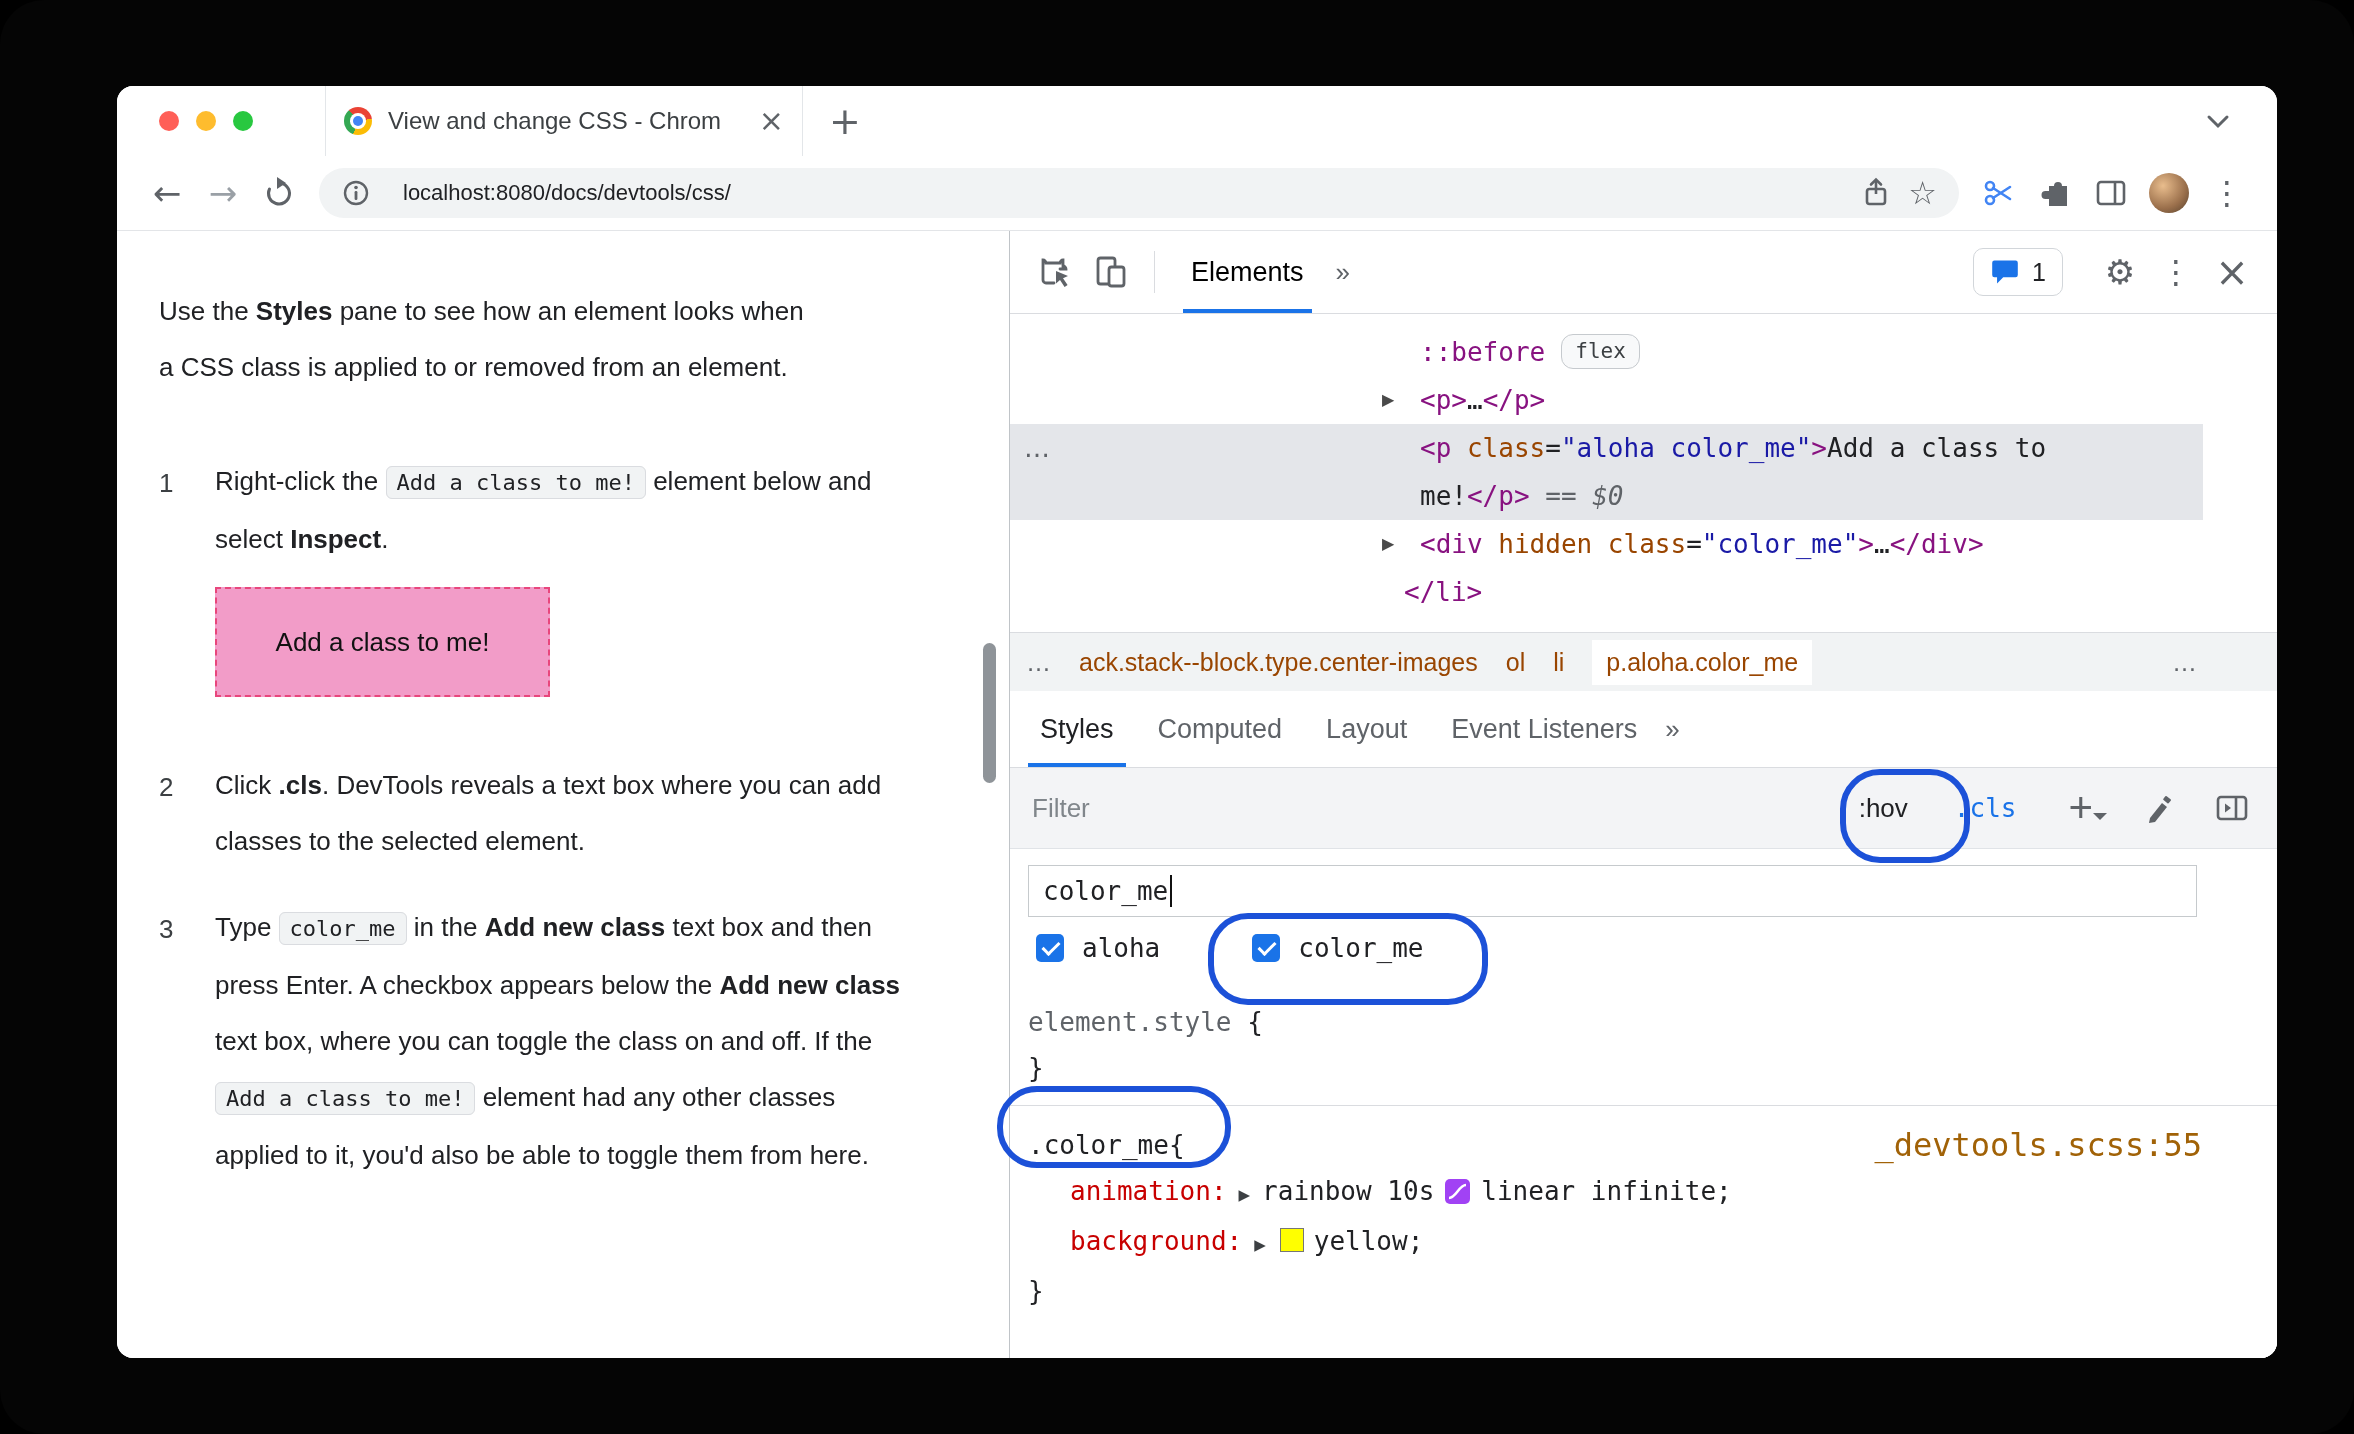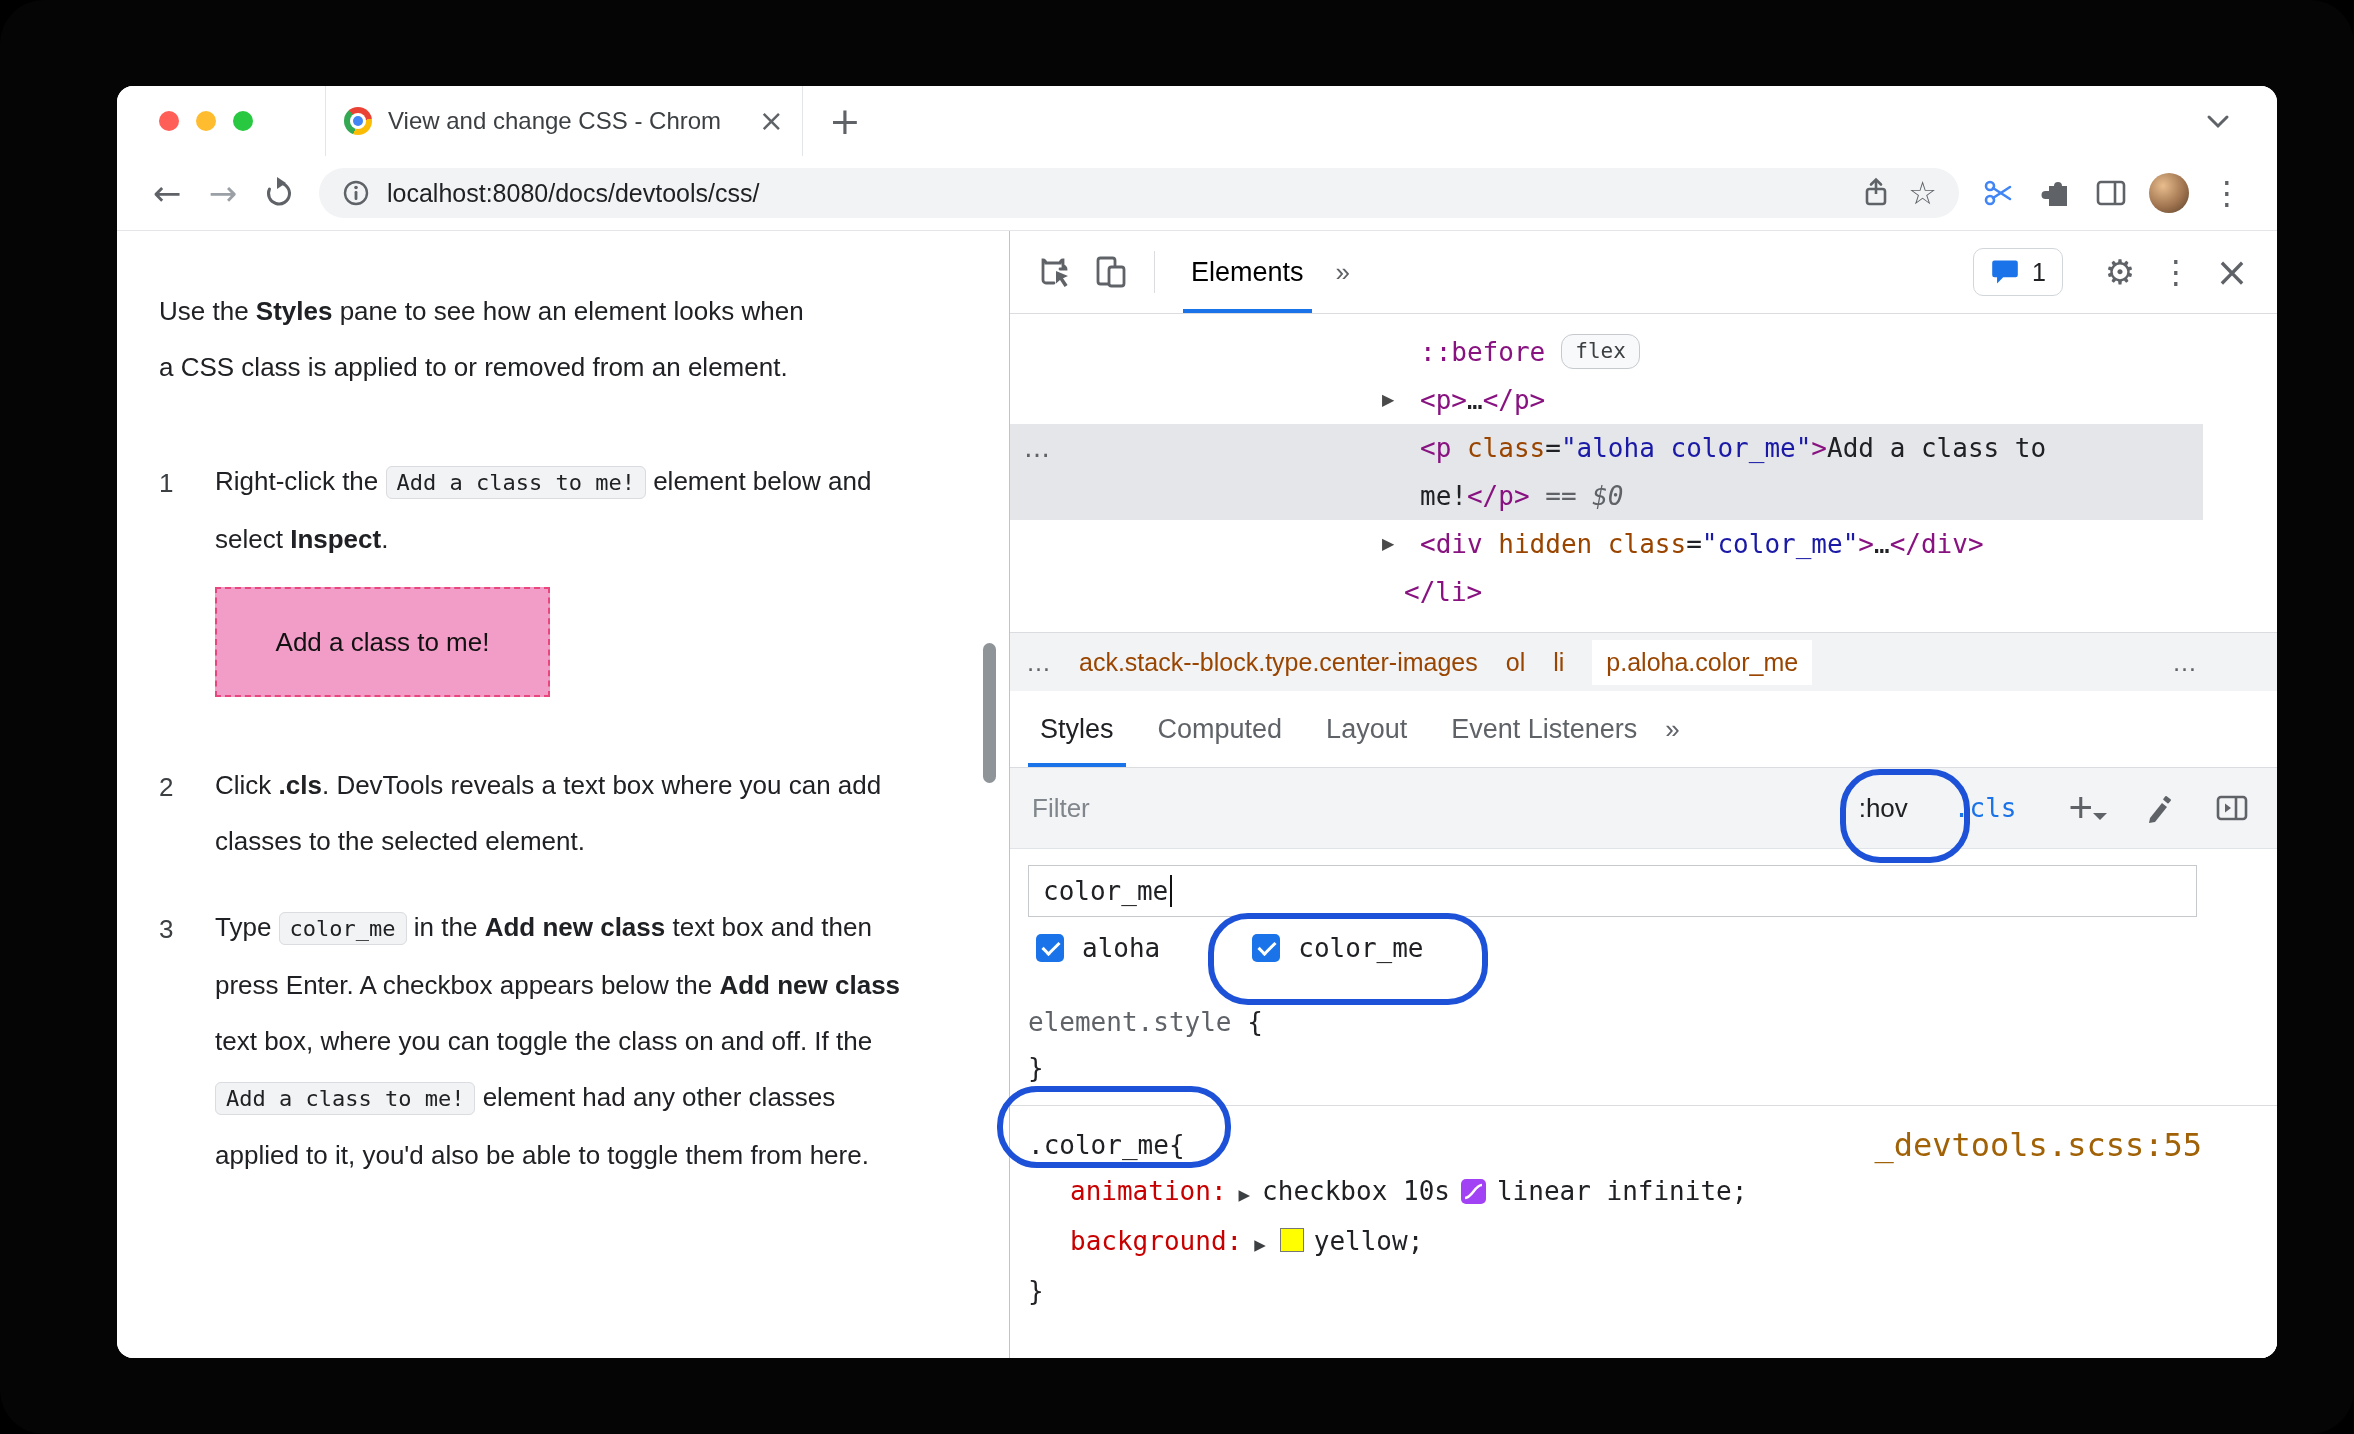--- a/index.html
+++ b/index.html
@@ -23,21 +23,21 @@
   .icon-sym{font-family:"DejaVu Sans",sans-serif;color:#5f6368;line-height:1;}
   .tab-close{font-size:30px;}
   .newtab{margin-left:26px;font-size:38px;color:#5f6368;}
   .win-chevron{position:absolute;right:44px;top:24px;}
 
   
   .navbar{flex:0 0 74px;display:flex;align-items:center;padding:0 24px;gap:4px;border-bottom:1px solid #e3e5e8;background:#fff;}
   .nav-btn{width:52px;height:52px;display:flex;align-items:center;justify-content:center;font-size:34px;}
   .urlbar{flex:1;height:50px;background:#f1f3f4;border-radius:25px;display:flex;align-items:center;
           padding:0 22px;margin:0 10px;gap:16px;}
-  .url-text{font-size:25px;color:#202124;flex:1;}
+  .url-text{font-size:22px;color:#202124;flex:1;margin-left:16px;}
   .avatar{width:40px;height:40px;border-radius:50%;margin:0 8px;
     background:radial-gradient(circle at 35% 32%,#e9bd8d,#9a6f4b 60%,#5c4530 95%);}
 
   
   .content{flex:1;display:flex;position:relative;overflow:hidden;background:#fff;}
   .docpane{width:892px;flex:0 0 892px;box-sizing:border-box;padding:52px 0 0 42px;color:#202124;position:relative;}
   .doc-text{font-size:26px;line-height:56px;}
   .intro{width:650px;margin:0 0 58px 0;}
   b{font-weight:bold;}
   .codechip{font-family:"DejaVu Sans Mono",monospace;font-size:22px;background:#f1f3f4;border:1px solid #dadce0;
@@ -337,21 +337,21 @@
           <div><span class="plain">}</span></div>
         </div>
 
         <div class="dt-rulepad rule">
           <div class="rule-head">
             <span class="plain">.color_me</span>
               <span class="plain"> {</span>
             <span class="rule-src">_devtools.scss:55</span>
           </div>
           <div class="prop">
-            <span class="prop-name">animation:</span><span class="exp-arrow">▶</span><span class="plain">checkbox 10s</span><svg class="bezier" width="27" height="27" viewBox="0 0 27 27" style="display:inline-block;">
+            <span class="prop-name">animation:</span><span class="exp-arrow">▶</span><span class="plain">rainbow 10s</span><svg class="bezier" width="27" height="27" viewBox="0 0 27 27" style="display:inline-block;">
                 <rect x="1" y="1" width="25" height="25" rx="5" fill="#a142f4"></rect>
                 <path d="M5 20 C 12 20, 15 7, 22 7" fill="none" stroke="#fff" stroke-width="2.6"></path>
               </svg><span class="plain">linear infinite;</span>
           </div>
           <div class="prop">
             <span class="prop-name">background:</span><span class="exp-arrow">▶</span><span class="swatch"></span><span class="plain">yellow;</span>
           </div>
           <div><span class="plain">}</span></div>
         </div>
 

